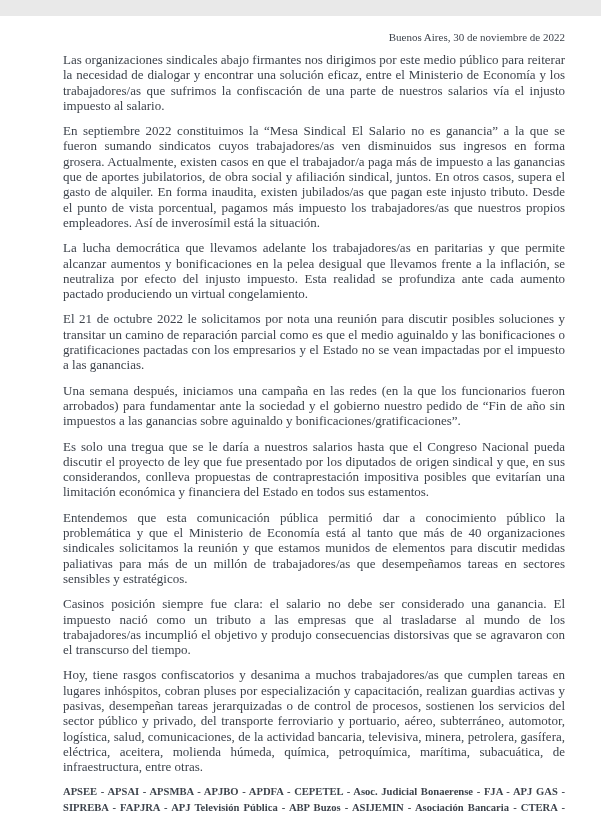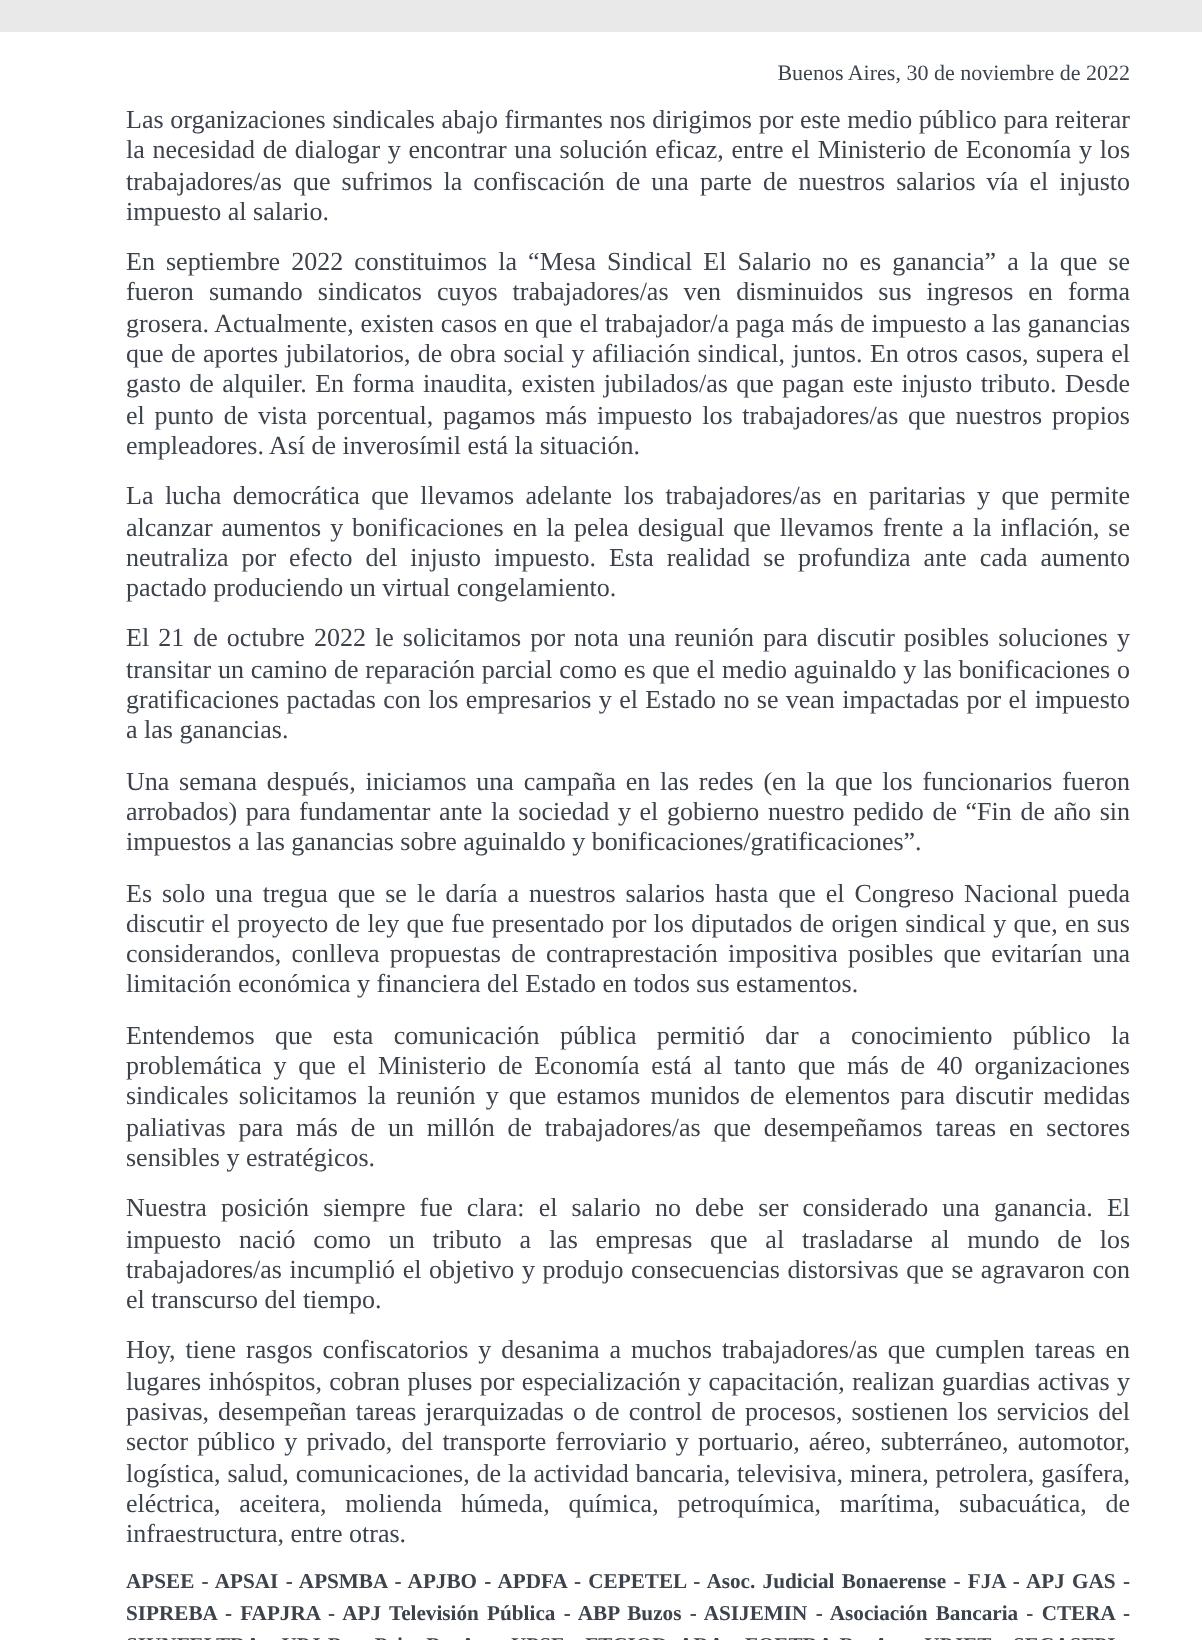--- a/index.html
+++ b/index.html
@@ -58,19 +58,19 @@
 
 
   <div class="body-text">
     <p>Las organizaciones sindicales abajo firmantes nos dirigimos por este medio público para reiterar la necesidad de dialogar y encontrar una solución eficaz, entre el Ministerio de Economía y los trabajadores/as que sufrimos la confiscación de una parte de nuestros salarios vía el injusto impuesto al salario.</p>
     <p>En septiembre 2022 constituimos la “Mesa Sindical El Salario no es ganancia” a la que se fueron sumando sindicatos cuyos trabajadores/as ven disminuidos sus ingresos en forma grosera. Actualmente, existen casos en que el trabajador/a paga más de impuesto a las ganancias que de aportes jubilatorios, de obra social y afiliación sindical, juntos. En otros casos, supera el gasto de alquiler. En forma inaudita, existen jubilados/as que pagan este injusto tributo. Desde el punto de vista porcentual, pagamos más impuesto los trabajadores/as que nuestros propios empleadores. Así de inverosímil está la situación.</p>
     <p>La lucha democrática que llevamos adelante los trabajadores/as en paritarias y que permite alcanzar aumentos y bonificaciones en la pelea desigual que llevamos frente a la inflación, se neutraliza por efecto del injusto impuesto. Esta realidad se profundiza ante cada aumento pactado produciendo un virtual congelamiento.</p>
     <p>El 21 de octubre 2022 le solicitamos por nota una reunión para discutir posibles soluciones y transitar un camino de reparación parcial como es que el medio aguinaldo y las bonificaciones o gratificaciones pactadas con los empresarios y el Estado no se vean impactadas por el impuesto a las ganancias.</p>
     <p>Una semana después, iniciamos una campaña en las redes (en la que los funcionarios fueron arrobados) para fundamentar ante la sociedad y el gobierno nuestro pedido de “Fin de año sin impuestos a las ganancias sobre aguinaldo y bonificaciones/gratificaciones”.</p>
     <p>Es solo una tregua que se le daría a nuestros salarios hasta que el Congreso Nacional pueda discutir el proyecto de ley que fue presentado por los diputados de origen sindical y que, en sus considerandos, conlleva propuestas de contraprestación impositiva posibles que evitarían una limitación económica y financiera del Estado en todos sus estamentos.</p>
     <p>Entendemos que esta comunicación pública permitió dar a conocimiento público la problemática y que el Ministerio de Economía está al tanto que más de 40 organizaciones sindicales solicitamos la reunión y que estamos munidos de elementos para discutir medidas paliativas para más de un millón de trabajadores/as que desempeñamos tareas en sectores sensibles y estratégicos.</p>
-    <p>Nuestra posición siempre fue clara: el salario no debe ser considerado una ganancia. El impuesto nació como un tributo a las empresas que al trasladarse al mundo de los trabajadores/as incumplió el objetivo y produjo consecuencias distorsivas que se agravaron con el transcurso del tiempo.</p>
+    <p>Casinos posición siempre fue clara: el salario no debe ser considerado una ganancia. El impuesto nació como un tributo a las empresas que al trasladarse al mundo de los trabajadores/as incumplió el objetivo y produjo consecuencias distorsivas que se agravaron con el transcurso del tiempo.</p>
     <p>Hoy, tiene rasgos confiscatorios y desanima a muchos trabajadores/as que cumplen tareas en lugares inhóspitos, cobran pluses por especialización y capacitación, realizan guardias activas y pasivas, desempeñan tareas jerarquizadas o de control de procesos, sostienen los servicios del sector público y privado, del transporte ferroviario y portuario, aéreo, subterráneo, automotor, logística, salud, comunicaciones, de la actividad bancaria, televisiva, minera, petrolera, gasífera, eléctrica, aceitera, molienda húmeda, química, petroquímica, marítima, subacuática, de infraestructura, entre otras.</p>
   </div>
 
   <p class="signatories">APSEE - APSAI - APSMBA - APJBO - APDFA - CEPETEL - Asoc. Judicial Bonaerense - FJA - APJ GAS - SIPREBA - FAPJRA - APJ Televisión Pública - ABP Buzos - ASIJEMIN - Asociación Bancaria - CTERA - SIUNFELTRA - UPJ Bco. Pcia. Bs. As. - UPSF - FTCIODyARA - FOETRA Bs. As. - UPJET - SECASFPI - SOEPU - FGB - AGTSyP - ASSRA - APDESBA - UPJe Petroquímicos de B. Blanca - APJ CABA - APLA - AEPJN - FETERA - Sind. Químico Papelero de Cap. Bermúdez - SOERM - FESPROSA - FESINTRAS - SITRAJU - SUTEPA - UTI PAMI - SPIQyA SL - SECEIC - AMS Casinos Pcia. Bs. As. - Luz y Fuerza La Pampa - Luz y Fuerza Zárate - Luz y Fuerza Mar del Plata - OTECH - APCNEAN - ATE CNEA.</p>
 
 </div>
 
 </body></html>

